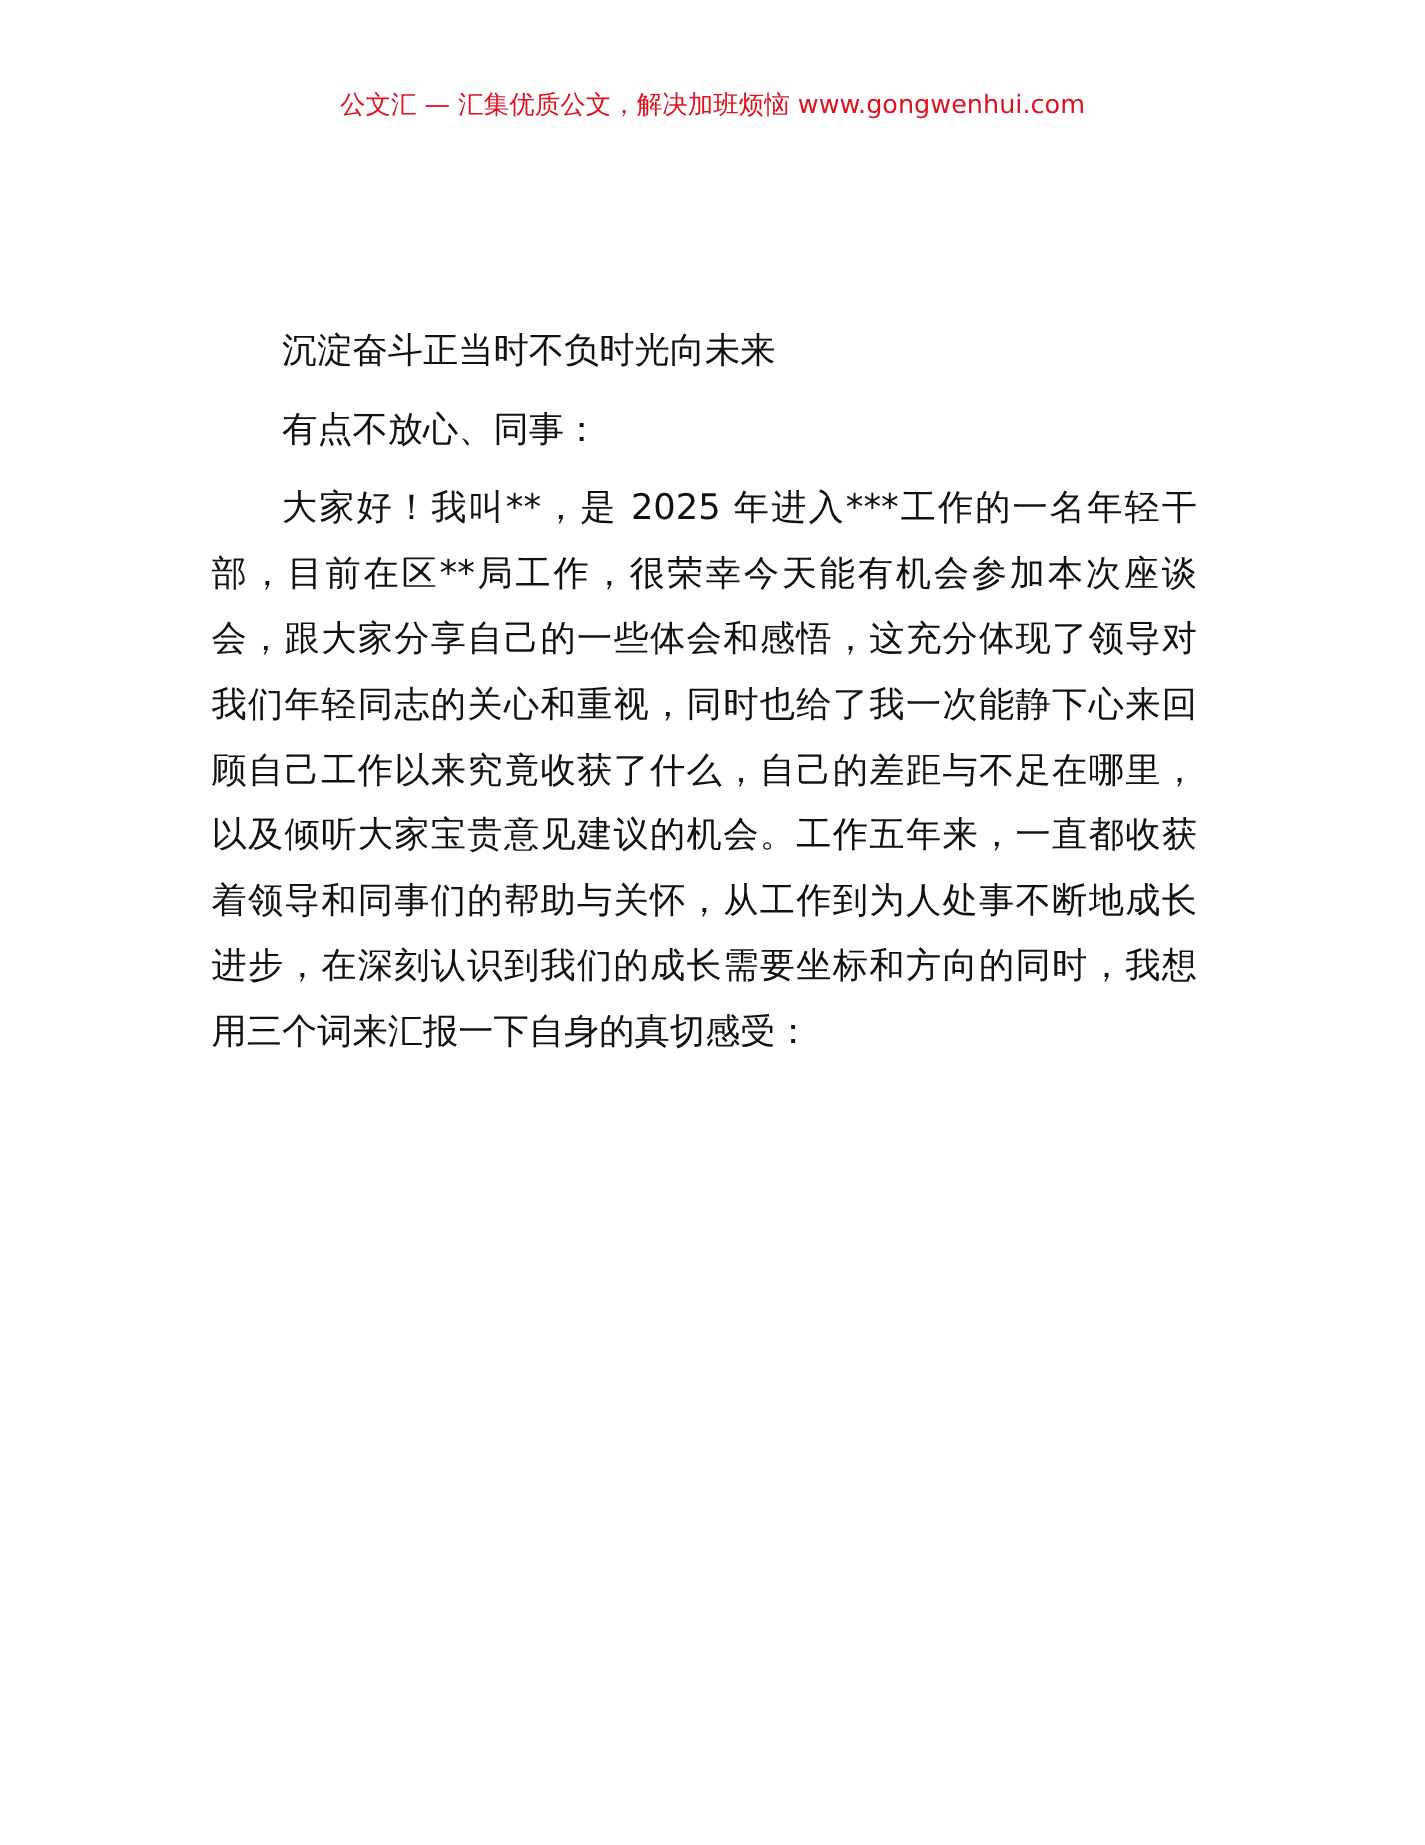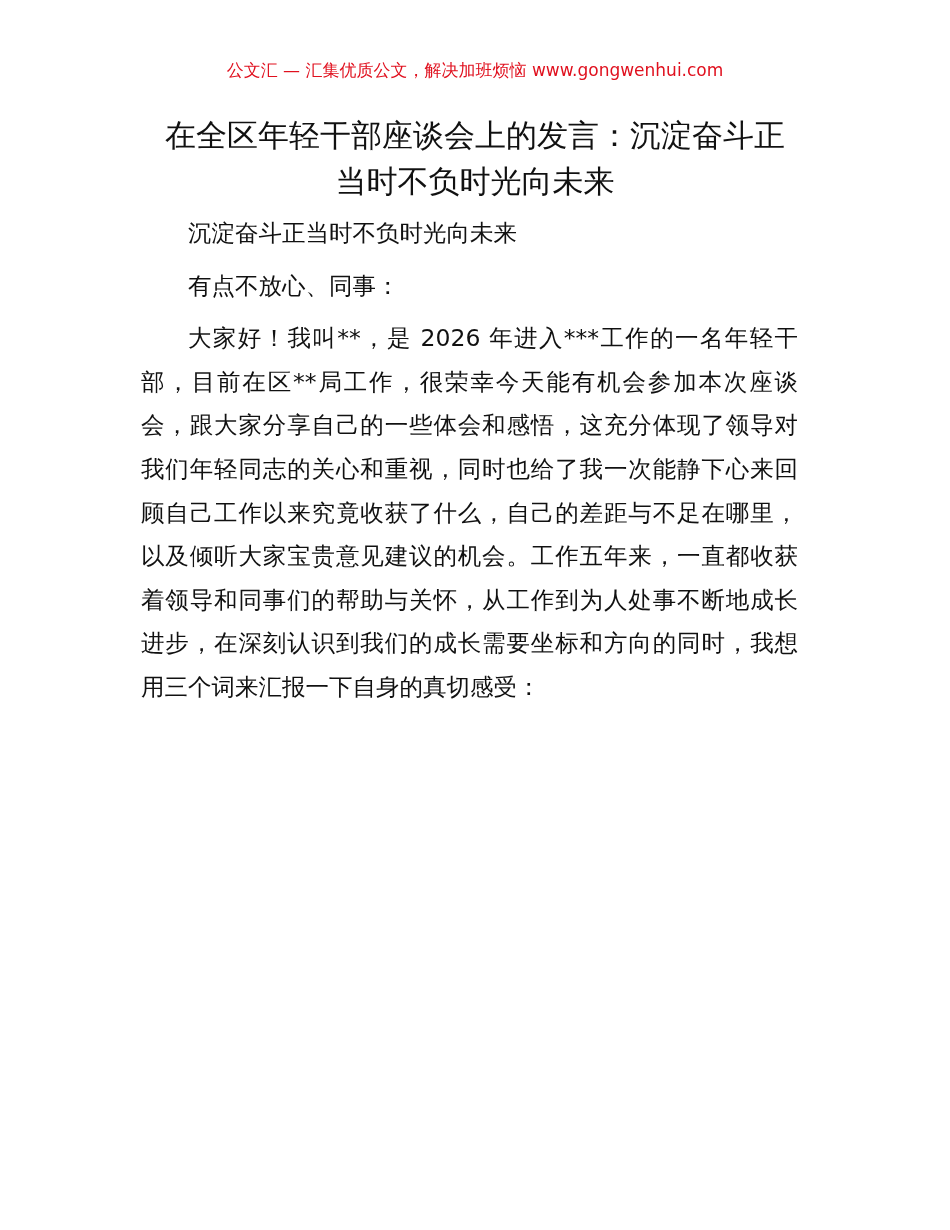--- a/index.html
+++ b/index.html
@@ -61,24 +61,20 @@
     word-break: break-all;
   }
 </style>
 </head>
 <body>
 
 <div class="page">
 
   <div class="site-banner">公文汇 — 汇集优质公文，解决加班烦恼 www.gongwenhui.com</div>
 
-  <h1 class="doc-title">
-    <span>在全区年轻干部座谈会上的发言：沉淀奋斗正</span><br>
-    <span>当时不负时光向未来</span>
-  </h1>
 
   <div class="body-text">
     <p class="para">沉淀奋斗正当时不负时光向未来</p>
     <p class="para">有点不放心、同事：</p>
-    <p class="para">大家好！我叫**，是 2026 年进入***工作的一名年轻干部，目前在区**局工作，很荣幸今天能有机会参加本次座谈会，跟大家分享自己的一些体会和感悟，这充分体现了领导对我们年轻同志的关心和重视，同时也给了我一次能静下心来回顾自己工作以来究竟收获了什么，自己的差距与不足在哪里，以及倾听大家宝贵意见建议的机会。工作五年来，一直都收获着领导和同事们的帮助与关怀，从工作到为人处事不断地成长进步，在深刻认识到我们的成长需要坐标和方向的同时，我想用三个词来汇报一下自身的真切感受：</p>
+    <p class="para">大家好！我叫**，是 2025 年进入***工作的一名年轻干部，目前在区**局工作，很荣幸今天能有机会参加本次座谈会，跟大家分享自己的一些体会和感悟，这充分体现了领导对我们年轻同志的关心和重视，同时也给了我一次能静下心来回顾自己工作以来究竟收获了什么，自己的差距与不足在哪里，以及倾听大家宝贵意见建议的机会。工作五年来，一直都收获着领导和同事们的帮助与关怀，从工作到为人处事不断地成长进步，在深刻认识到我们的成长需要坐标和方向的同时，我想用三个词来汇报一下自身的真切感受：</p>
   </div>
 
 </div>
 
 </body></html>

